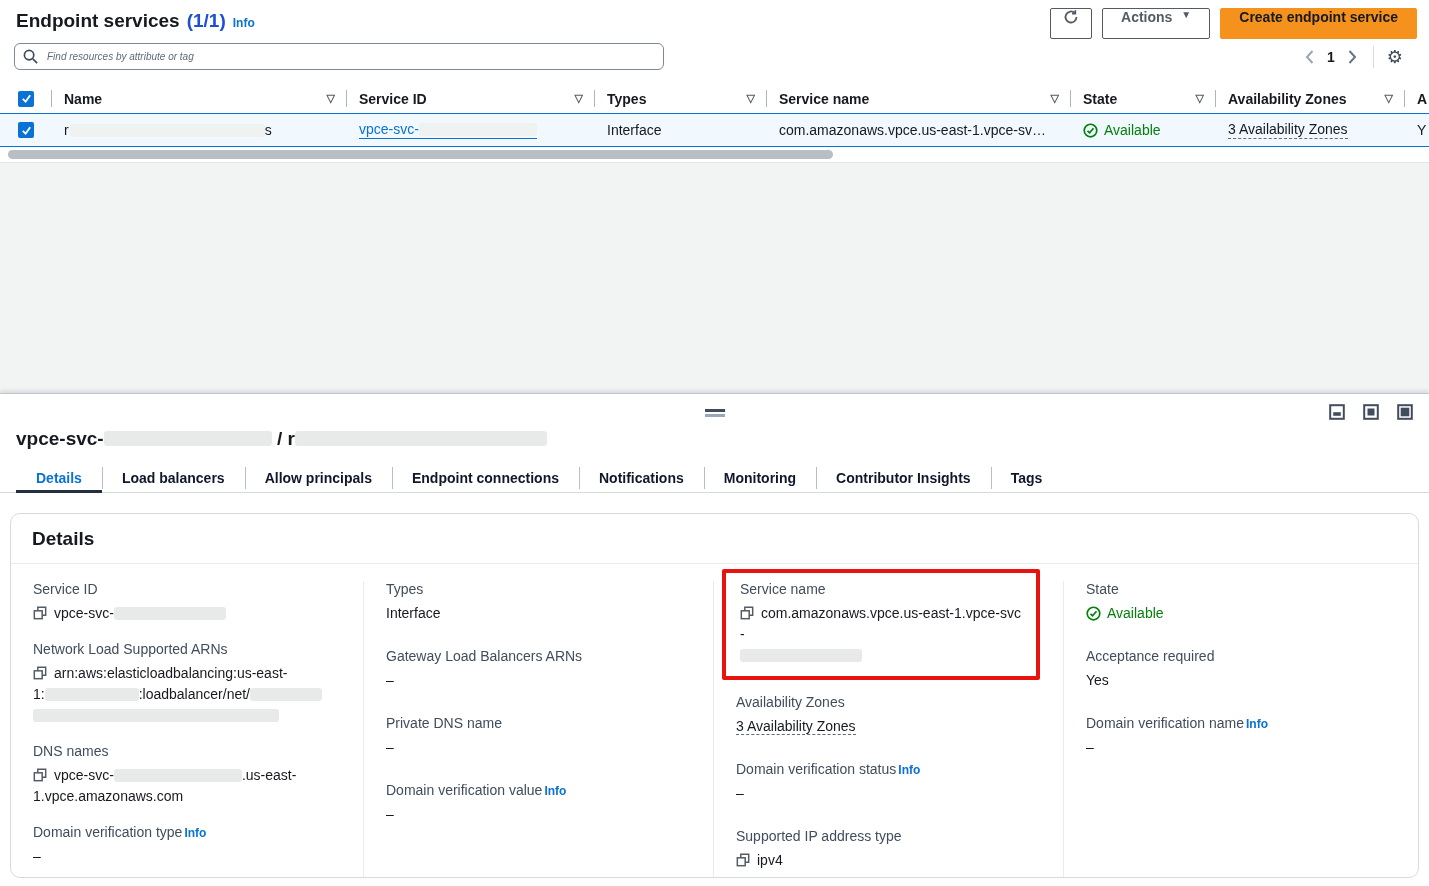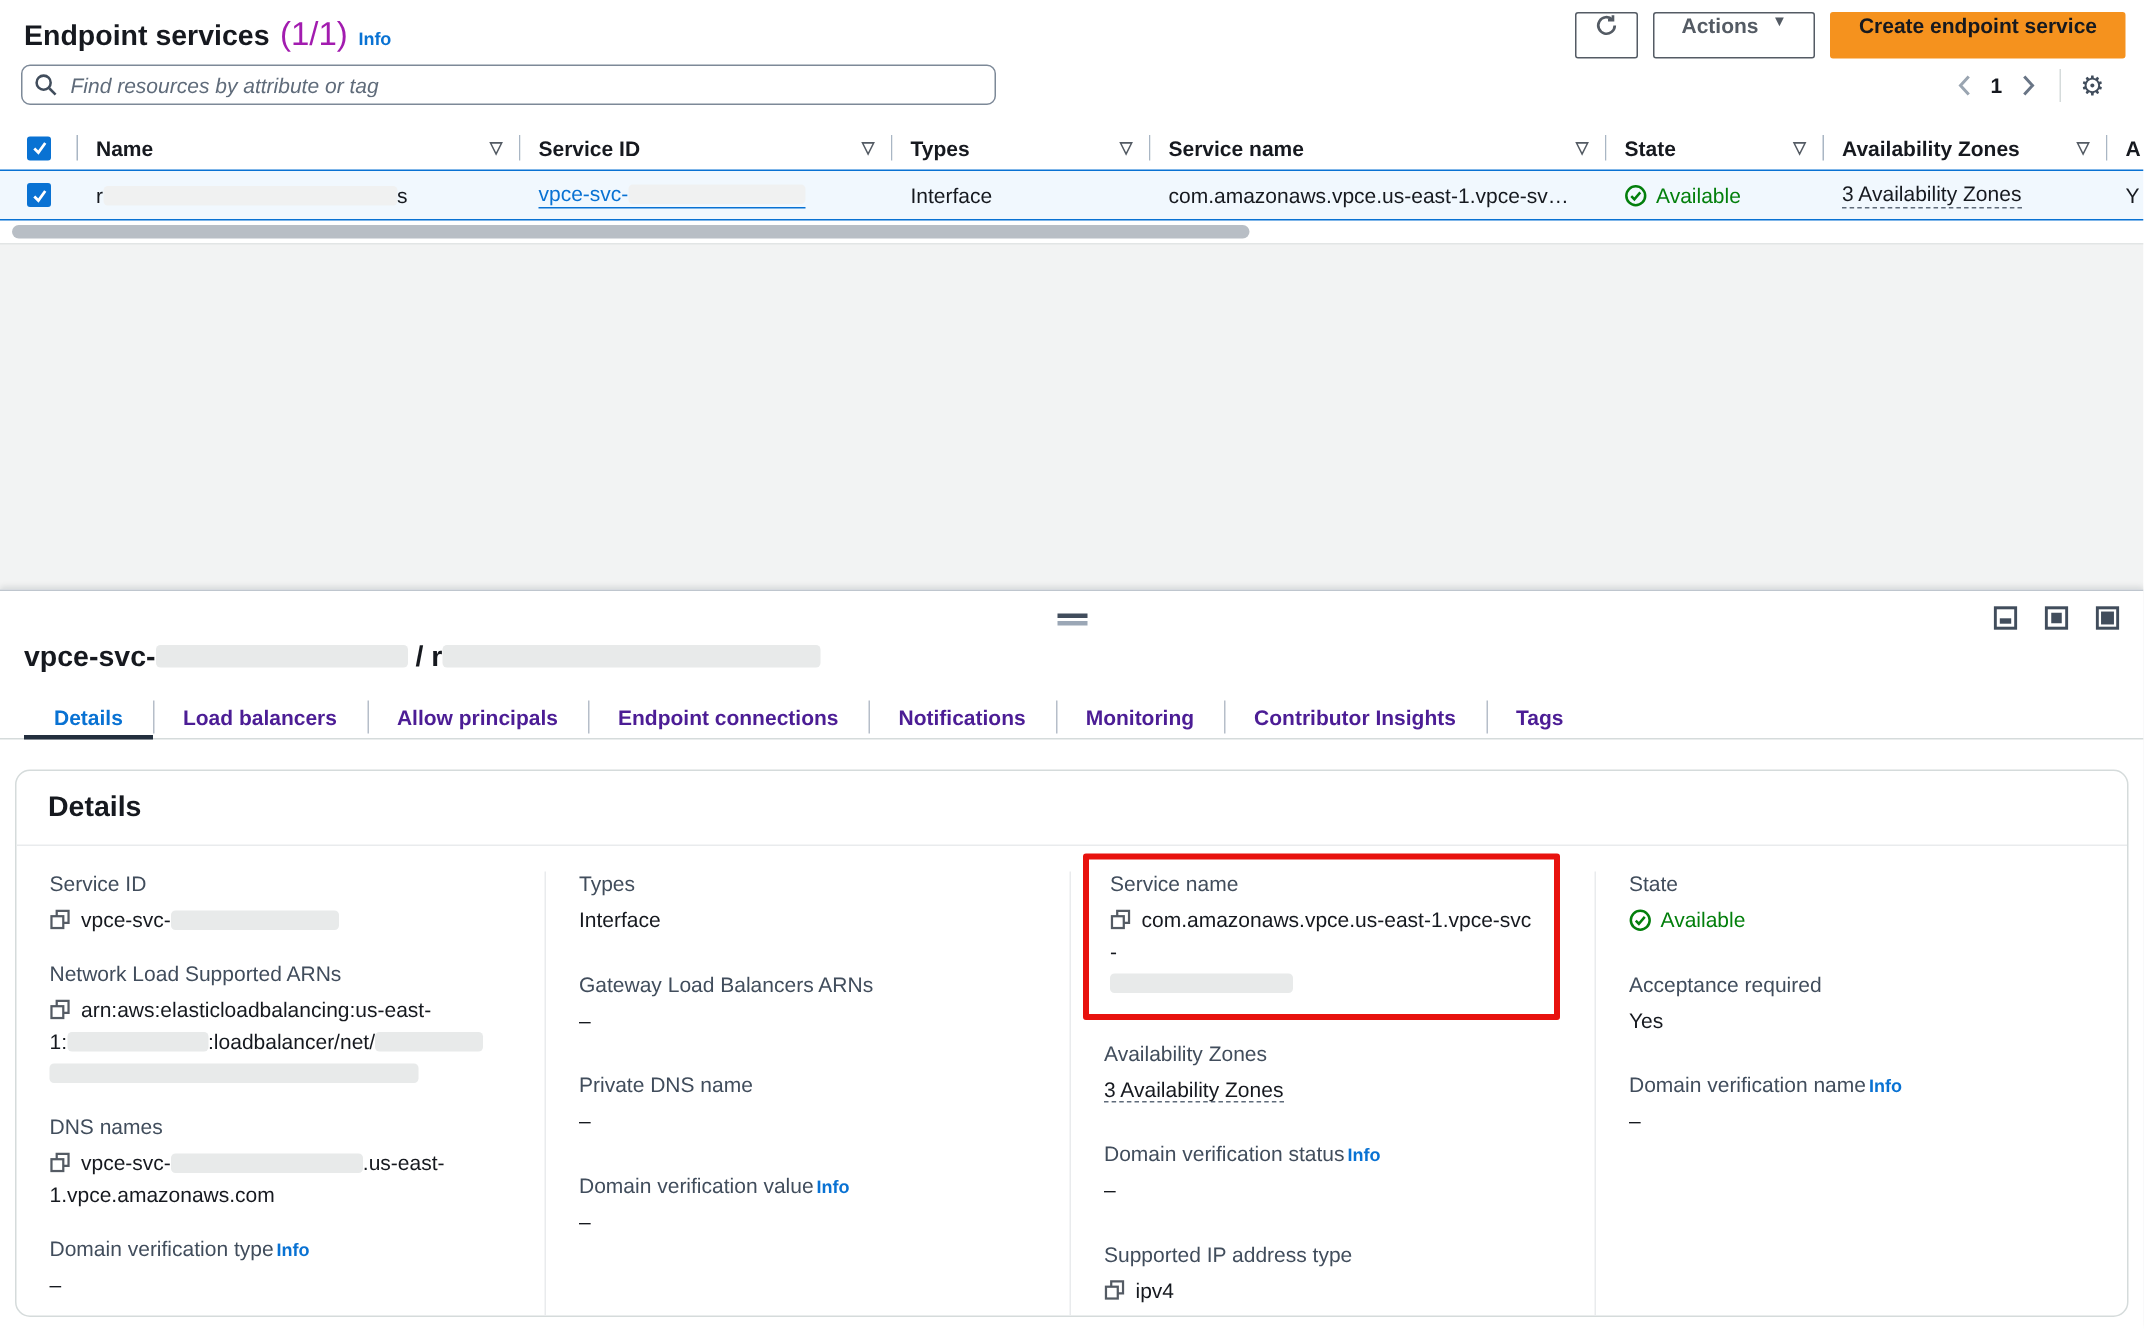--- a/index.html
+++ b/index.html
@@ -8,35 +8,35 @@
     font-family: "Liberation Sans", sans-serif;
     font-size: 14px; color:#16191f; background:#fff;
     position:relative; overflow:hidden;
   }
   .redact { display:inline-block; height:13px; background:#e8eaea; border-radius:3px; vertical-align:-2px; }
   .redact.light { background:#f0f1f1; }
 
   
   .page-title-row { position:absolute; top:10px; left:16px; display:flex; align-items:baseline; gap:7px; }
   .page-title { font-size:19px; font-weight:700; }
-  .page-count { font-size:22px; font-weight:400; color:#a21caf; }
+  .page-count { font-size:19px; font-weight:700; color:#1d4ed8; }
   .info-link { color:#0972d3; font-weight:700; font-size:12px; text-decoration:none; cursor:pointer;text-align:right; }
   .top-controls { position:absolute; top:8px; right:12px; display:flex; gap:10px; }
   .btn { height:31px; background:#fff; border:1px solid #545b64; border-radius:2px;
          font-weight:700; font-size:14px; color:#545b64; display:flex; align-items:flex-start;
          justify-content:center; padding:0 18px; gap:9px; cursor:pointer; }
   .btn.icon-only { width:42px; padding:0; }
   .btn-primary { background:#f5921e; border:1px solid #f5921e; color:#16191f; }
   .caret { font-size:10px; color:#545b64; }
 
   
   .search-wrap { position:absolute; top:43px; left:14px; width:650px; height:27px; }
   .search-wrap svg { position:absolute; left:9px; top:6px; }
   .search-input { width:100%; height:100%; border:1px solid #7d8998; border-radius:6px;
-    padding:0 8px 0 32px; font-size:14px; font-family:"Liberation Sans",sans-serif; color:#8b5cf6; outline:none; }
+    padding:0 8px 0 32px; font-size:10px; font-family:"Liberation Sans",sans-serif; color:#8b5cf6; outline:none; }
   .search-input::placeholder { font-style:italic; color:#5f6b7a; }
   .pagination { position:absolute; top:45px; right:26px; display:flex; align-items:center; gap:13px; height:24px; }
   .page-num { font-weight:700; font-size:14px; }
   .pag-divider { width:1px; height:22px; background:#d5dbdb; margin-left:3px; }
   .gear { font-size:18px; color:#414d5c; cursor:pointer; line-height:1; }
   .chev { cursor:pointer; display:flex; align-items:center; }
 
   
   .table { position:absolute; top:84px; left:0; right:0; }
   .thead, .trow { display:flex; align-items:stretch; }
@@ -64,21 +64,21 @@
     border-top:1px solid #bfc6ce; box-shadow:0 -2px 4px rgba(0,28,36,.12); }
   .drag-handle { position:absolute; top:15px; left:50%; transform:translateX(-50%); cursor:row-resize; }
   .drag-handle .l1 { width:20px; height:3px; background:#414d5c; margin-bottom:2px; }
   .drag-handle .l2 { width:20px; height:3px; background:#9ba7b6; }
   .panel-size-controls { position:absolute; top:10px; right:16px; display:flex; gap:18px; }
   .panel-size-controls svg { cursor:pointer; }
   .panel-title { position:absolute; top:34px; left:16px; font-size:19px; font-weight:700; }
   .panel-title .redact { height:15px; vertical-align:-1px; }
 
   .tabs { position:absolute; top:70px; left:0; right:0; height:29px; display:flex; padding-left:16px; border-bottom:1px solid #d5dbdb; }
-  .tab { display:flex; align-items:center; padding:0 20px; font-weight:700; font-size:14px; color:#4c1d95; position:relative; cursor:pointer; }
+  .tab { display:flex; align-items:center; padding:0 20px; font-weight:700; font-size:14px; color:#0f172a; position:relative; cursor:pointer; }
   .tab:not(:first-child)::before { content:""; position:absolute; left:0; top:3px; width:1px; height:22px; background:#b6bec9; }
   .tab.active { color:#0972d3; }
   .tab.active::after { content:""; position:absolute; left:0; right:0; bottom:-1px; height:3px; background:#232f3e; }
 
   .card { position:absolute; top:119px; left:10px; right:10px; bottom:8px; border:1px solid #d5dbdb; border-radius:10px; background:#fff; overflow:hidden; }
   .card-header { padding:14px 21px 13px; font-size:19px; font-weight:700; border-bottom:1px solid #e9ebed; }
   .card-body { display:grid; grid-template-columns:352px 350px 350px 1fr; padding:17px 0 20px; }
   .dcol { padding:0 22px; }
   .dcol + .dcol { border-left:1px solid #e9ebed; }
   .field { margin-bottom:17px; }

